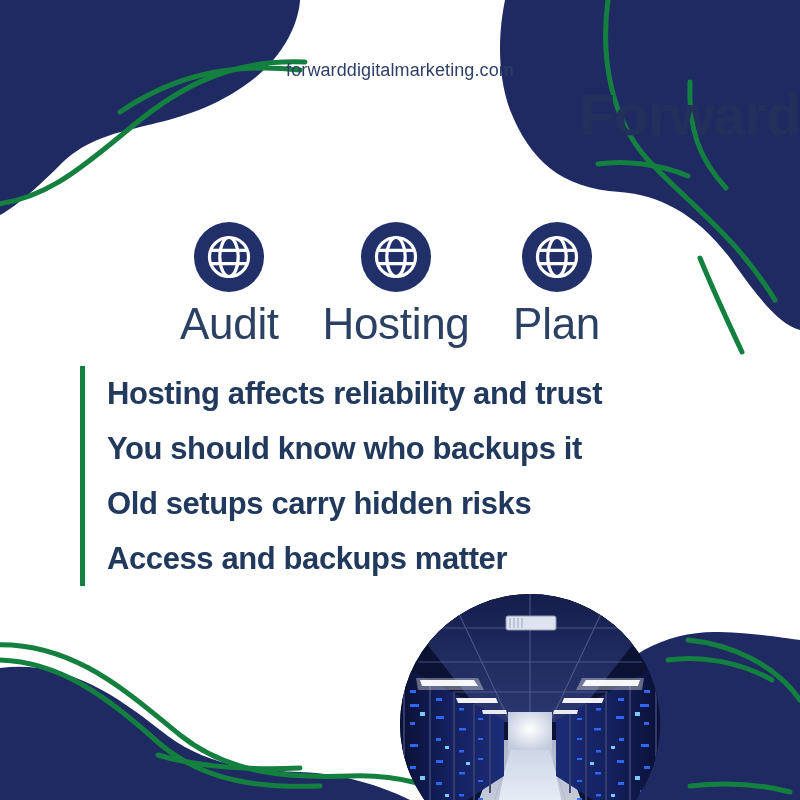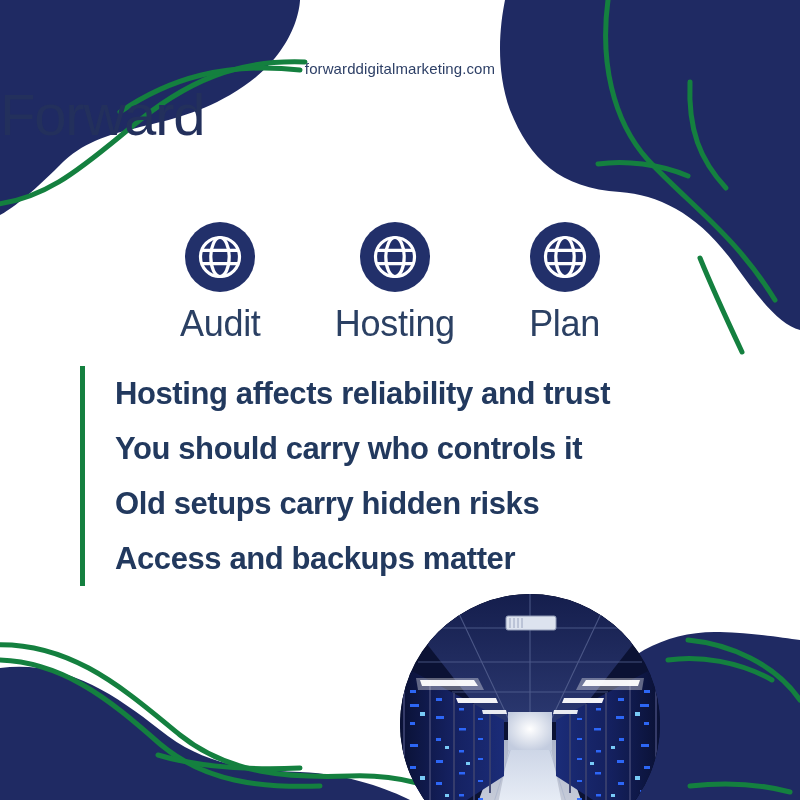--- a/index.html
+++ b/index.html
@@ -24,31 +24,31 @@
     height: 800px;
     pointer-events: none;
   }
 
   
   .website-url {
     position: absolute;
     left: 0; top: 60px;
     width: 800px;
     text-align: center;
-    font-size: 15px;
+    font-size: 18px;
     letter-spacing: .1px;
     color: #2d3f66;
   }
   .brand-title {
     position: absolute;
     left: 0; top: 88px;
     width: 800px;
-    text-align: left;
+    text-align: right;
     color: #23305c;
-    font-weight: 400;
+    font-weight: 700;
     font-size: 58px;
     line-height: 54px;
     letter-spacing: -1.2px;
     font-stretch: condensed;
   }
   .brand-line { display: block; }
 
   
   #icon-row {
     position: absolute;
@@ -69,34 +69,34 @@
     height: 70px;
     border-radius: 50%;
     background: #22306a;
     display: flex;
     align-items: center;
     justify-content: center;
   }
   .globe-badge svg { display: block; }
   .icon-label {
     margin-top: 14px;
-    font-size: 36px;
+    font-size: 44px;
     color: #2b4063;
     letter-spacing: -0.3px;
     line-height: 36px;
   }
 
   
   #bullet-list {
     position: absolute;
     left: 80px;
     top: 366px;
     width: 660px;
     border-left: 5px solid #14803f;
-    padding-left: 30px;
+    padding-left: 22px;
     box-sizing: border-box;
   }
   .bullet-line {
     color: #22395e;
     font-weight: 700;
     font-size: 31px;
     line-height: 55px;
     letter-spacing: -0.4px;
     white-space: nowrap;
   }
@@ -186,21 +186,21 @@
           <line x1="4.2" y1="16.3" x2="41.8" y2="16.3" stroke="#ffffff" stroke-width="3.2"></line>
           <line x1="4.2" y1="29.7" x2="41.8" y2="29.7" stroke="#ffffff" stroke-width="3.2"></line>
         </svg>
       </span>
       <span class="icon-label">Plan</span>
     </div>
   </div>
 
   <div id="bullet-list">
     <div class="bullet-line">Hosting affects reliability and trust</div>
-    <div class="bullet-line">You should carry who controls it</div>
+    <div class="bullet-line">You should know who backups it</div>
     <div class="bullet-line">Old setups carry hidden risks</div>
     <div class="bullet-line">Access and backups matter</div>
   </div>
 
   <div id="datacenter-photo">
     <svg width="260" height="260" viewBox="0 0 260 260" xmlns="http://www.w3.org/2000/svg">
       <defs>
         <linearGradient id="ceilG" x1="0" y1="0" x2="0" y2="1">
           <stop offset="0%" stop-color="#131c4a"></stop>
           <stop offset="100%" stop-color="#2b3870"></stop>

